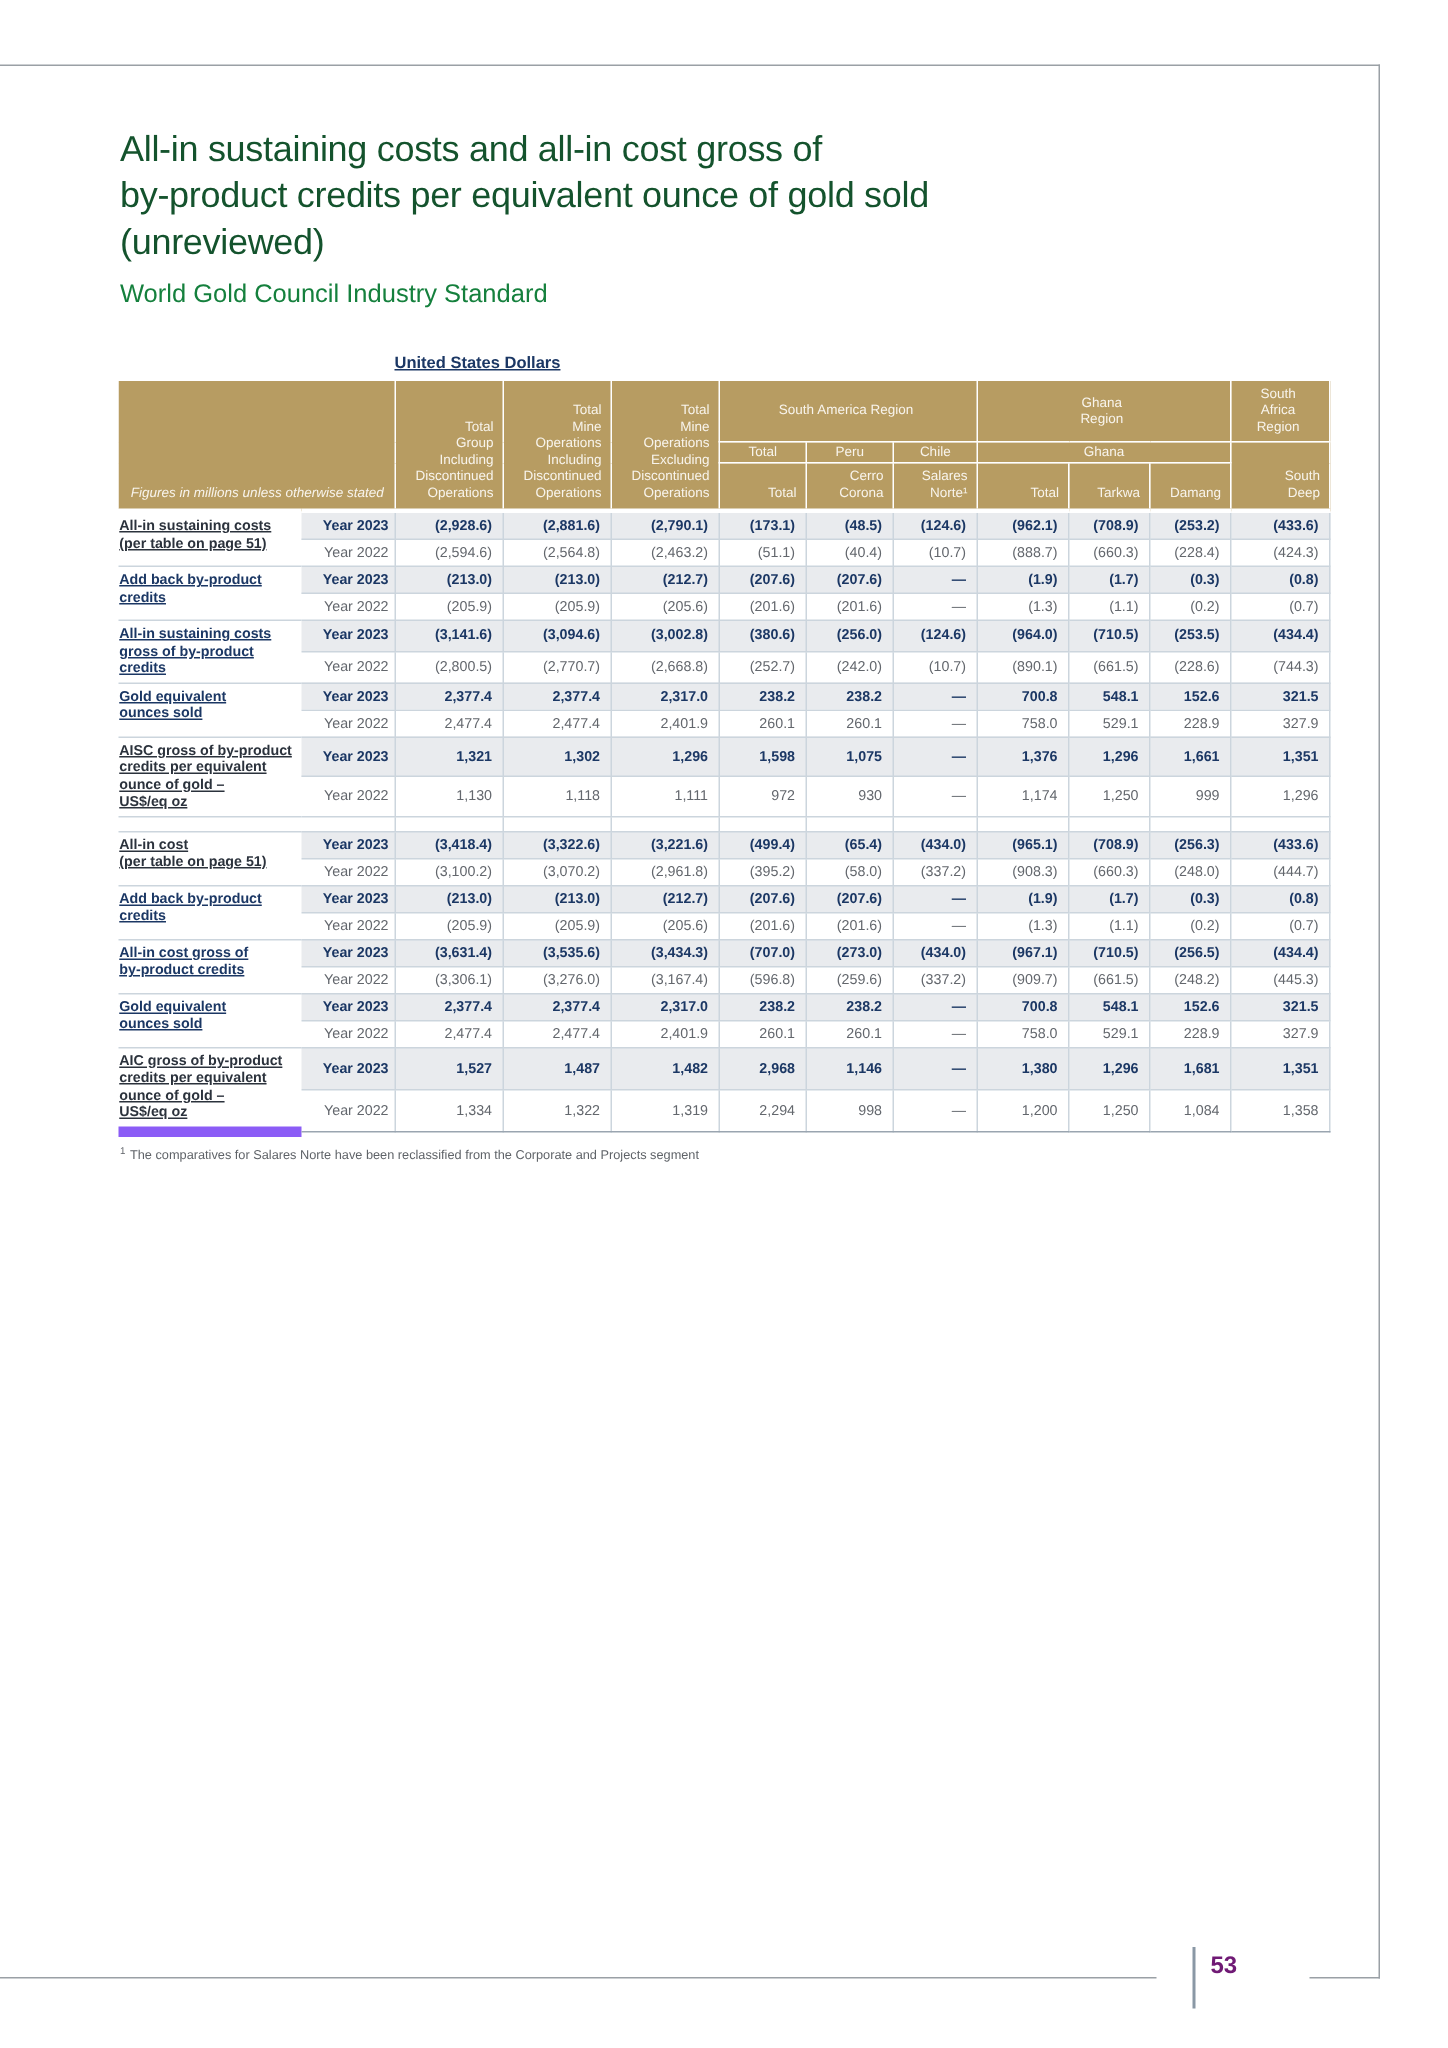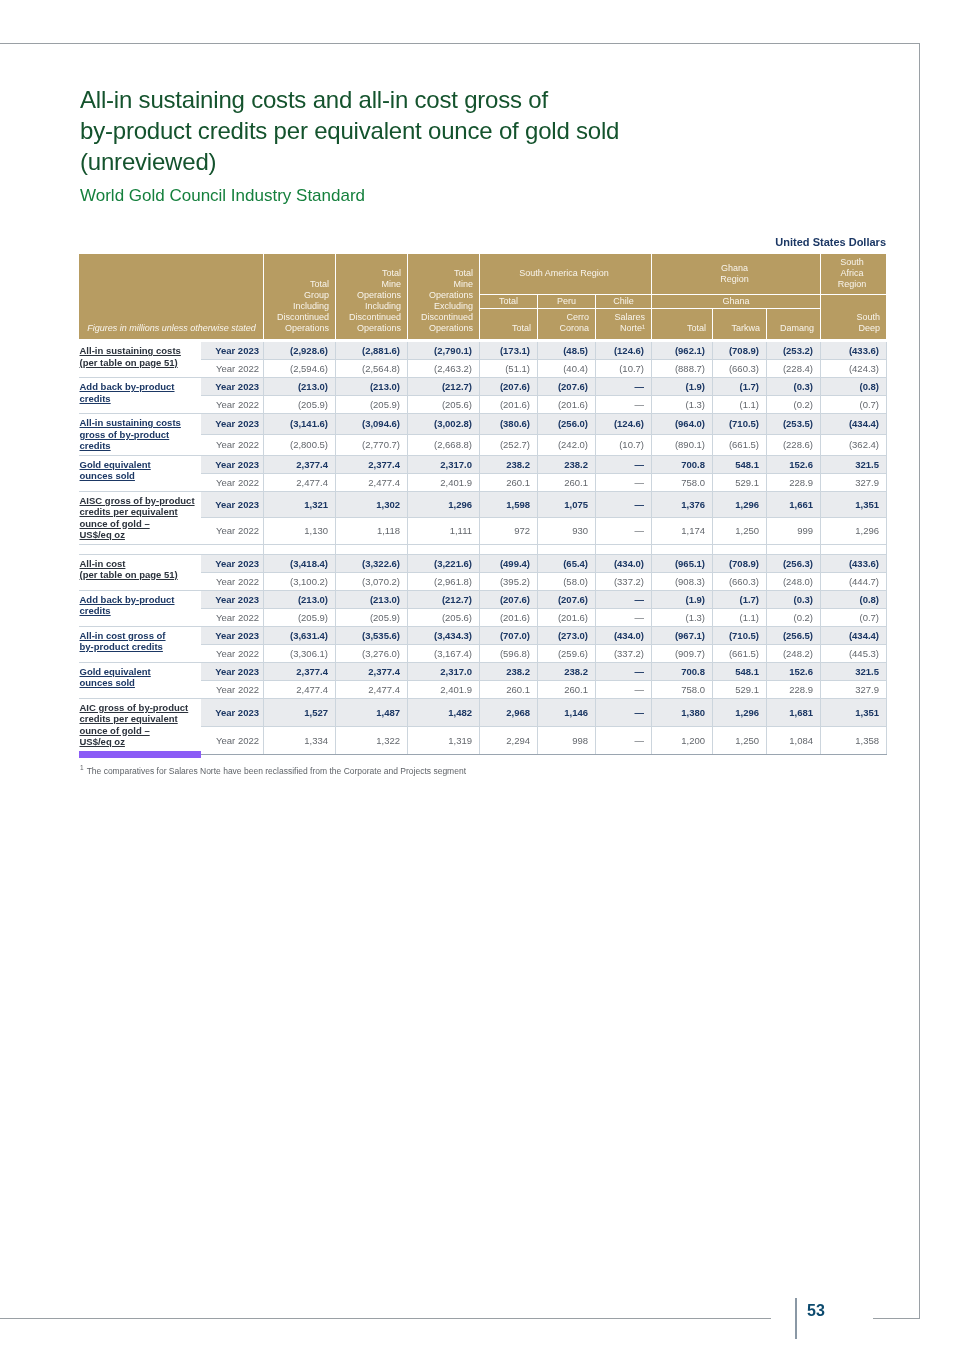--- a/index.html
+++ b/index.html
@@ -7,35 +7,35 @@
     width:965px;height:1365px;position:relative;background:#ffffff;
     font-family:"Liberation Sans", sans-serif;overflow:hidden;
   }
   
   .frame{position:absolute;background:#9aa0a5;}
   #frame-top{left:0;top:43px;width:920px;height:1px;}
   #frame-right{left:919px;top:43px;width:1px;height:1276px;}
   #frame-bottom-left{left:0;top:1318px;width:771px;height:1px;}
   #frame-bottom-right{left:873px;top:1318px;width:47px;height:1px;}
   #pageno-tick{position:absolute;left:795px;top:1298px;width:2px;height:41px;background:#8a98a5;}
-  .pageno{position:absolute;left:807px;top:1302px;font-size:16px;font-weight:bold;color:#0c4a6e;}
+  .pageno{position:absolute;left:807px;top:1302px;font-size:16px;font-weight:bold;color:#701a75;}
 
   
   .title-block{position:absolute;left:80px;top:84px;width:790px;}
   h1.title{
     margin:0;font-size:24px;line-height:31px;font-weight:normal;color:#14532d;
     white-space:pre-line;letter-spacing:-0.2px;
   }
   .subtitle{margin-top:9px;font-size:17px;color:#15803d;}
 
   
   .table-area{position:absolute;left:78px;top:236px;width:808px;}
   .currency{
-    margin-left:185px;width:623px;text-align:right;
-    font-size:11px;font-weight:bold;color:#1b3764;margin-bottom:5px;
+    margin-left:185px;width:623px;text-align:left;
+    font-size:11px;font-weight:bold;color:#1b3764;margin-bottom:5px;text-decoration:underline;
   }
   table.costs{
     border-collapse:collapse;table-layout:fixed;width:808px;
   }
   thead th{
     background:#b79c62;color:#f8f4ec;font-weight:normal;font-size:9px;line-height:11px;
     border:1px solid #ffffff;white-space:pre-line;padding:3px 6px 4px 3px;
   }
   thead tr:nth-child(1){height:38px;}
   thead tr:nth-child(2){height:14px;}
@@ -226,21 +226,21 @@
           <td class="yr">Year 2022</td>
           <td class="v">(2,800.5)</td>
           <td class="v">(2,770.7)</td>
           <td class="v">(2,668.8)</td>
           <td class="v">(252.7)</td>
           <td class="v">(242.0)</td>
           <td class="v">(10.7)</td>
           <td class="v">(890.1)</td>
           <td class="v">(661.5)</td>
           <td class="v">(228.6)</td>
-          <td class="v">(362.4)</td>
+          <td class="v">(744.3)</td>
         </tr>
         <tr class="r2023">
           <td class="lbl" rowspan="2">Gold equivalent
 ounces sold</td>
           <td class="yr">Year 2023</td>
           <td class="v">2,377.4</td>
           <td class="v">2,377.4</td>
           <td class="v">2,317.0</td>
           <td class="v">238.2</td>
           <td class="v">238.2</td>

